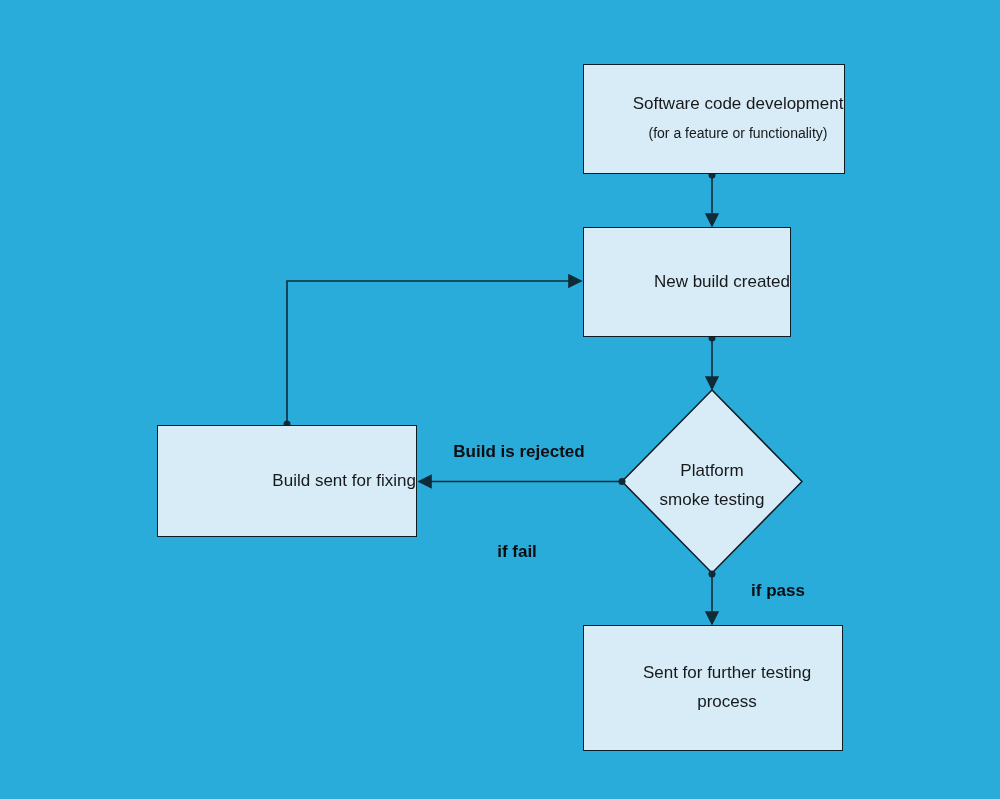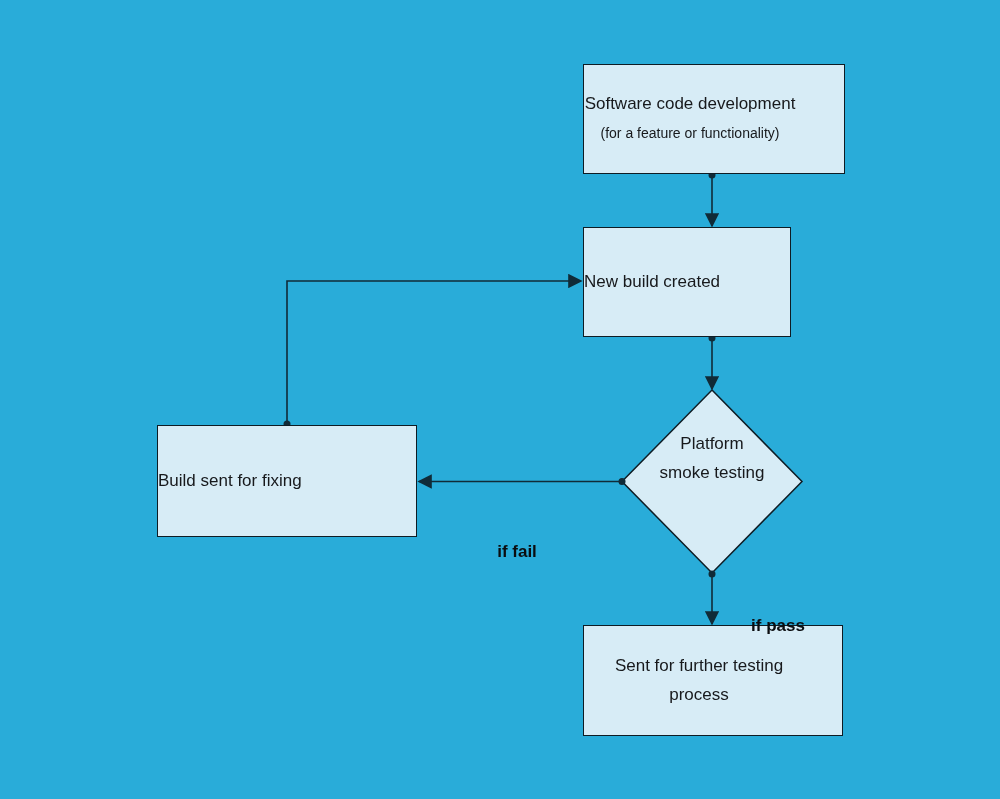--- a/index.html
+++ b/index.html
@@ -37,21 +37,21 @@
     fill: var(--node-fill);
     stroke: var(--node-border);
     stroke-width: 1.5;
   }
   .node {
     position: absolute;
     background: var(--node-fill);
     border: 1.5px solid var(--node-border);
     display: flex;
     align-items: center;
-    justify-content: flex-start;
+    justify-content: flex-end;
     text-align: center;
     color: var(--text-color);
     font-size: 17px;
     line-height: 1.7;
   }
   .node-inner { display: inline-block; }
   .node .sub-text { font-size: 14px; }
   .diamond-text {
     position: absolute;
     display: flex;
@@ -114,30 +114,31 @@
     <div class="node-inner" style="width:212px;">
       <span>Software code development</span>
       <span class="sub-text">(for a feature or functionality)</span>
     </div>
   </div>
 
   <div class="node" style="left:583px; top:227px; width:208px; height:110px;">
     <div class="node-inner">New build created</div>
   </div>
 
-  <div class="diamond-text" style="left:657px; top:413px; width:110px; height:92px;align-items:center;">
+  <div class="diamond-text" style="left:657px; top:440px; width:110px; height:92px;align-items:center;">
     <div class="node-inner">Platform smoke testing</div>
   </div>
 
   <div class="node" style="left:157px; top:425px; width:260px; height:112px;">
     <div class="node-inner">Build sent for fixing</div>
   </div>
 
-  <div class="node" style="left:583px; top:625px; width:260px; height:111px;">
+  <div class="node" style="left:583px; top:625px; width:260px; height:126px;">
     <div class="node-inner" style="width:230px;">Sent for further testing process</div>
   </div>
 
+  <div class="edge-label" style="left:429px; top:442px; width:180px;">Build is rejected</div>
 
   <div class="edge-label" style="left:467px; top:498px; width:100px;margin-top:44px;">if fail</div>
 
-  <div class="edge-label" style="left:728px; top:581px; width:100px;margin-top:35px;">if pass</div>
+  <div class="edge-label" style="left:728px; top:581px; width:100px;">if pass</div>
 
 </div>
 
 </body></html>

